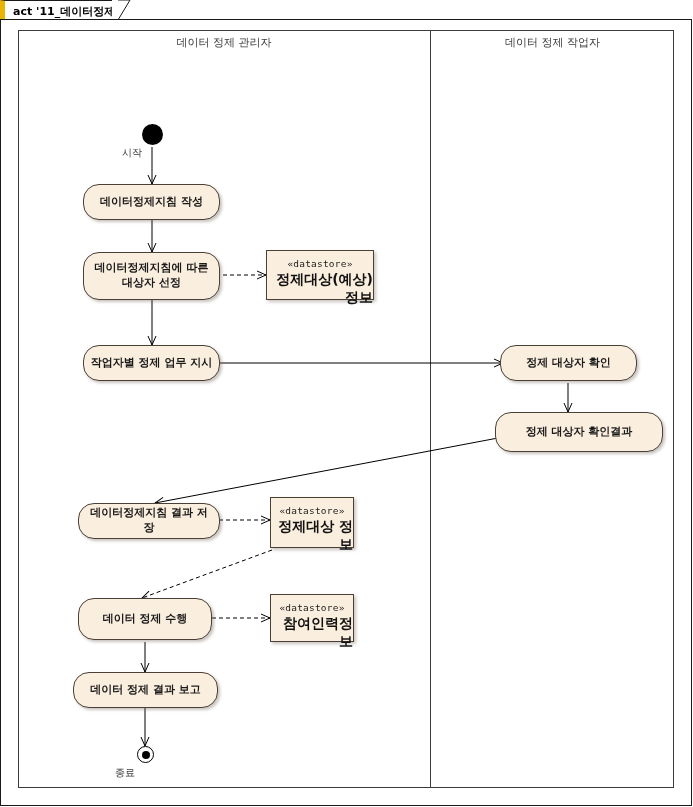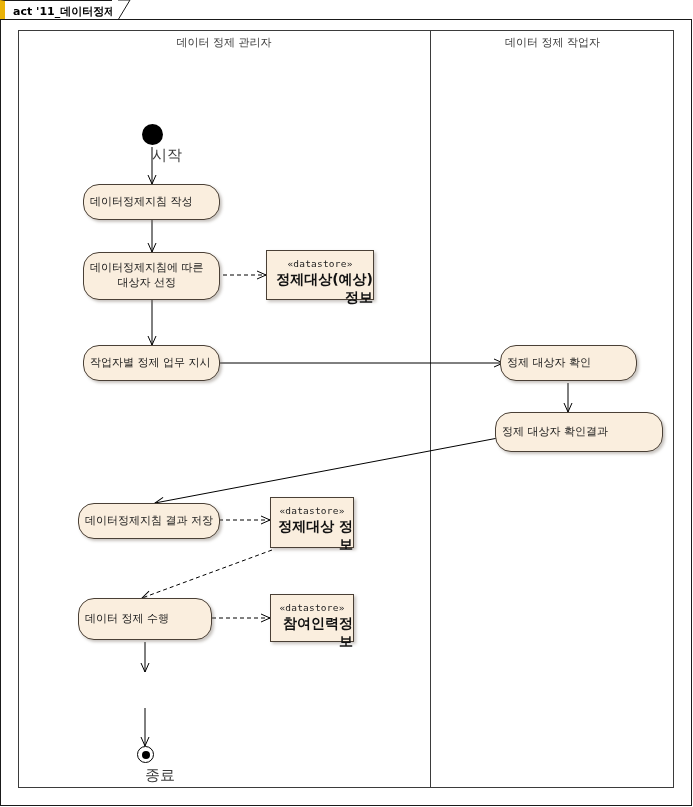--- a/index.html
+++ b/index.html
@@ -83,24 +83,24 @@
   
   .activity {
     position: absolute;
     background: #faeede;
     border: 1px solid #4a4036;
     border-radius: 16px;
     box-sizing: border-box;
     box-shadow: 2px 2px 3px rgba(120,110,100,0.40);
     display: flex;
     align-items: center;
-    justify-content: flex-start;
+    justify-content: center;
     text-align: center;
     font-size: 11px;
-    font-weight: normal;
+    font-weight: bold;
     color: #1a1a1a;
     line-height: 1.35;
     padding: 2px 6px;
   }
   .activity span { display: block; white-space: pre-line; }
 
   .datastore {
     position: absolute;
     background: #faeede;
     border: 1px solid #4a4036;
@@ -145,24 +145,24 @@
   }
   .final-inner {
     position: absolute;
     width: 8px;
     height: 8px;
     border-radius: 50%;
     background: #000000;
   }
   .node-label {
     position: absolute;
-    font-size: 15px;
+    font-size: 10px;
     color: #3a3a3a;
     white-space: nowrap;
-    text-align: right;
+    text-align: left;
   }
 
   
   #edges {
     position: absolute;
     left: 0;
     top: 0;
     width: 693px;
     height: 807px;
     pointer-events: none;
@@ -252,20 +252,23 @@
   </div>
 
   <div class="activity" style="left:78px; top:503px; width:142px; height:36px;">
     <span>데이터정제지침 결과 저장</span>
   </div>
 
   <div class="activity" style="left:78px; top:598px; width:134px; height:42px;">
     <span>데이터 정제 수행</span>
   </div>
 
+  <div class="activity" style="left:73px; top:672px; width:145px; height:36px;">
+    <span>데이터 정제 결과 보고</span>
+  </div>
 
   <div class="datastore" style="left:266px; top:250px; width:108px; height:50px;">
     <div class="ds-stereotype">«datastore»</div>
     <div class="ds-name">정제대상(예상) 정보</div>
   </div>
 
   <div class="datastore" style="left:270px; top:497px; width:84px; height:51px;">
     <div class="ds-stereotype">«datastore»</div>
     <div class="ds-name">정제대상 정보</div>
   </div>

